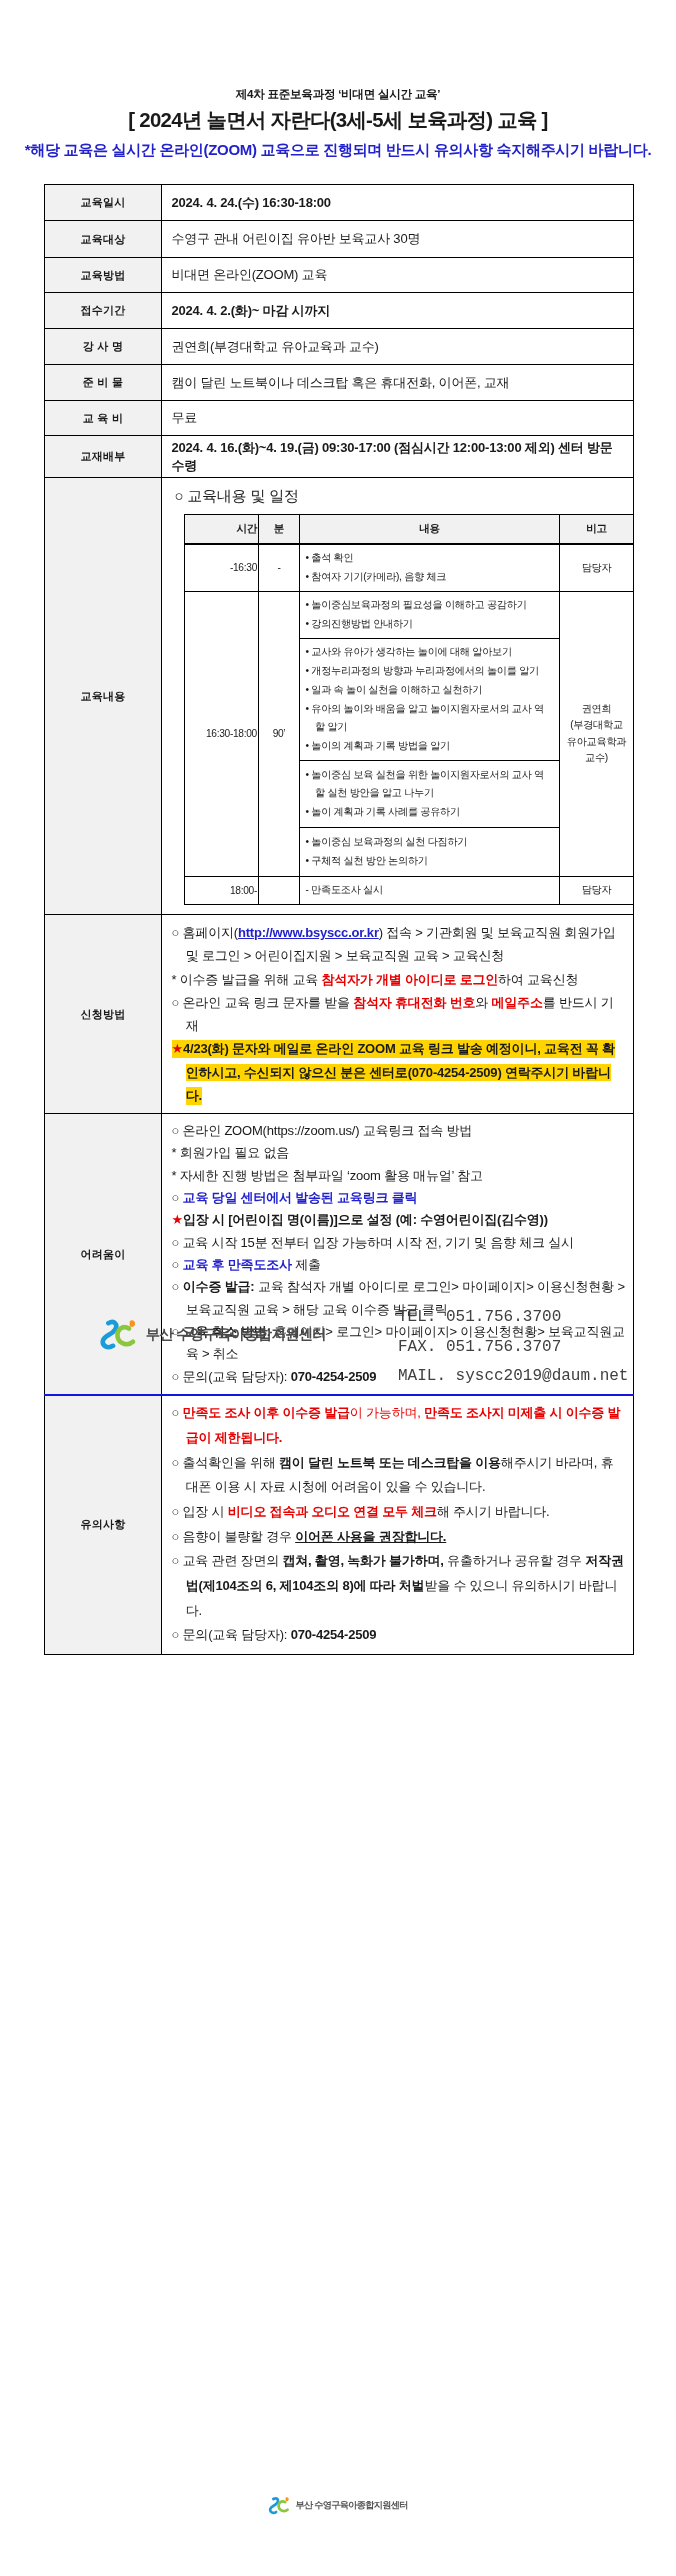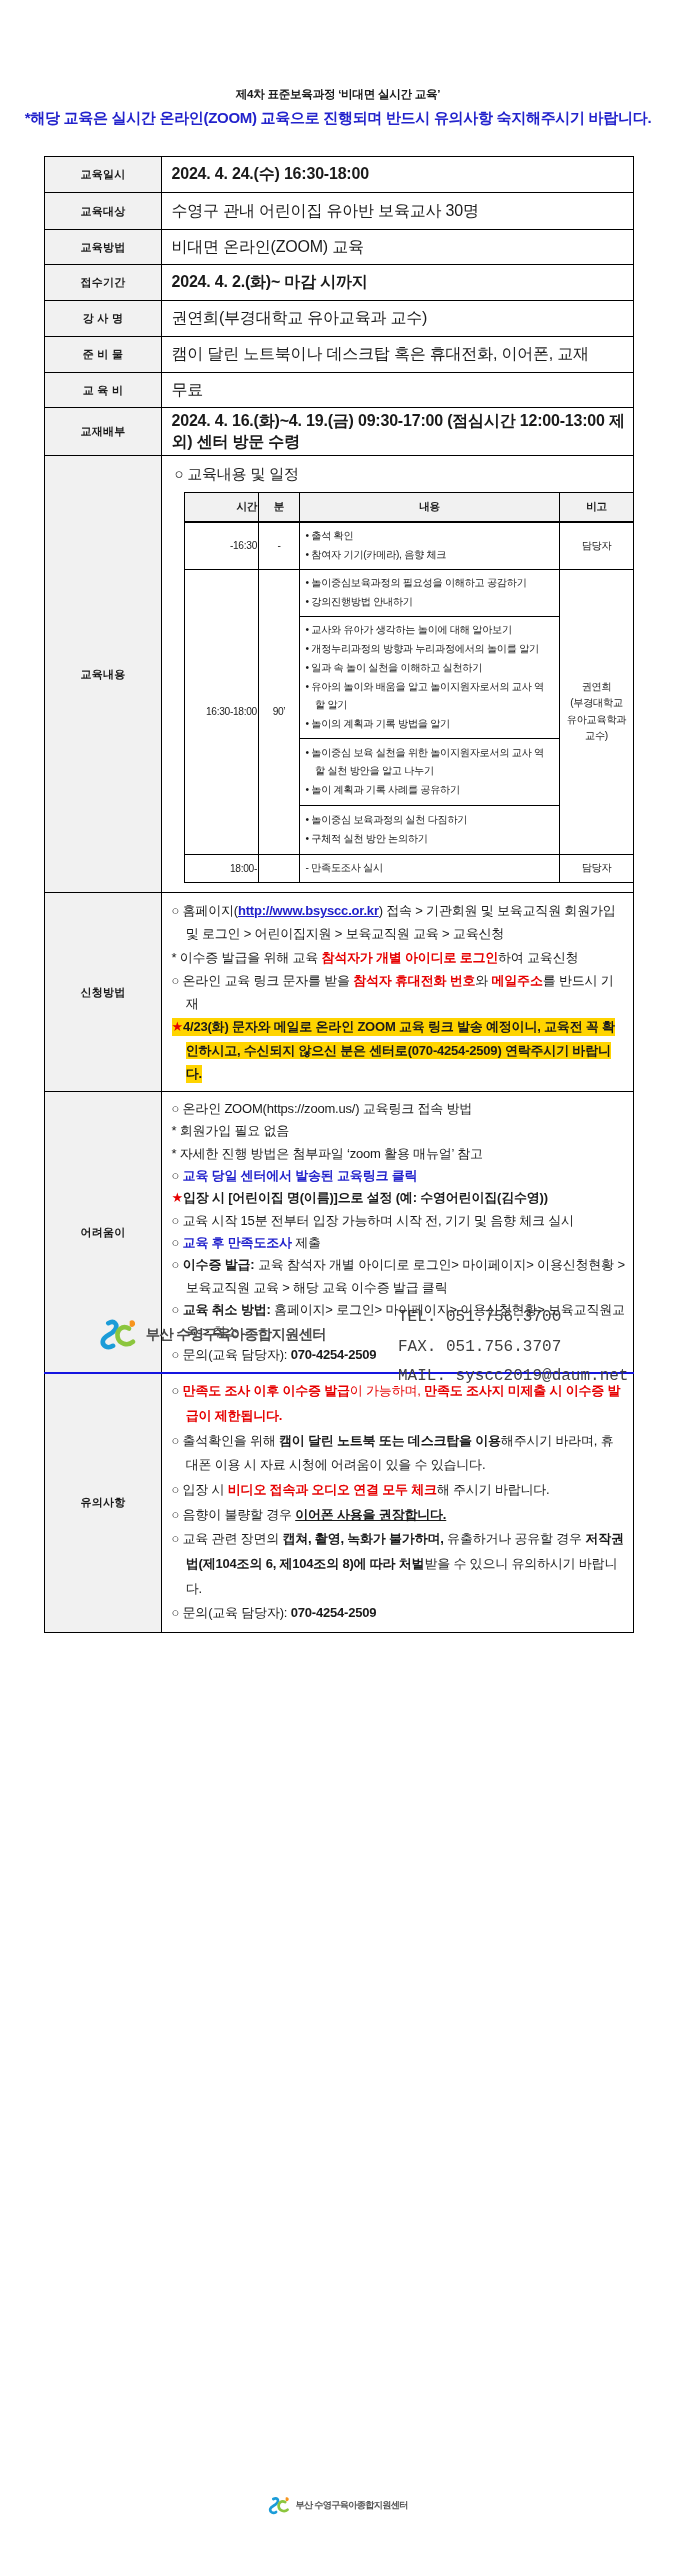--- a/index.html
+++ b/index.html
@@ -14,26 +14,26 @@
   .ul{text-decoration:underline;}
 
   
   #doc-header{position:absolute;top:87px;left:0;width:676px;text-align:center;}
   #doc-subtitle{font-size:11.6px;font-weight:bold;letter-spacing:-0.3px;}
   #doc-title{font-size:20.4px;font-weight:bold;margin-top:4.1px;letter-spacing:-0.7px;}
   #doc-note{font-size:15px;font-weight:bold;color:#2222cc;margin-top:6.8px;letter-spacing:-0.3px;}
 
   
   table{border-collapse:collapse;}
-  #main-table{position:absolute;left:44px;top:156px;width:590px;table-layout:fixed;
+  #main-table{position:absolute;left:44px;top:184px;width:590px;table-layout:fixed;
     border:1.4px solid #000;}
   #main-table > tbody > tr > td{border:0.7px solid #000;vertical-align:middle;}
   td.lbl{width:114px;background:#f1f1f1;text-align:center;font-weight:bold;font-size:11px;
     letter-spacing:0.3px;}
-  td.val{padding:2.7px 6.8px 2.7px 9.5px;font-size:16px;letter-spacing:-0.2px;}
+  td.val{padding:2.7px 6.8px 2.7px 9.5px;font-size:13px;letter-spacing:-0.2px;}
   tr.blue-bottom > td{border-bottom:2px solid #1515e0 !important;}
 
   
   td.sect{padding:5.5px 8.2px 5.5px 9.5px;font-size:13px;letter-spacing:-0.2px;vertical-align:top;}
   .p{padding-left:14.3px;text-indent:-14.3px;margin:0;}
   .apply .p{line-height:1.8;}
   .notice .p{line-height:1.72;}
   .caution .p{line-height:1.9;}
   .just{text-align:justify;}
   mark.hl{background:#ffd400;color:inherit;padding:1.4px 0;}
@@ -65,20 +65,21 @@
   #bottom-footer{position:absolute;left:0;top:2496px;width:676px;display:flex;
     align-items:center;justify-content:center;}
   #bottom-footer svg{width:23px;height:19px;margin-right:4.1px;}
   #bottom-footer .org-name{font-size:9.2px;color:#555;}
 </style>
 </head>
 <body>
 
 <div id="doc-header">
   <div id="doc-subtitle">제4차 표준보육과정 ‘비대면 실시간 교육’</div>
+  <div id="doc-title">[ 2024년 놀면서 자란다(3세-5세 보육과정) 교육 ]</div>
   <div id="doc-note">*해당 교육은 실시간 온라인(ZOOM) 교육으로 진행되며 반드시 유의사항 숙지해주시기 바랍니다.</div>
 </div>
 
 <table id="main-table">
   <tbody>
     <tr>
       <td class="lbl" style="height:33px">교육일시</td>
       <td class="val bold">2024. 4. 24.(수) 16:30-18:00</td>
     </tr>
     <tr>

